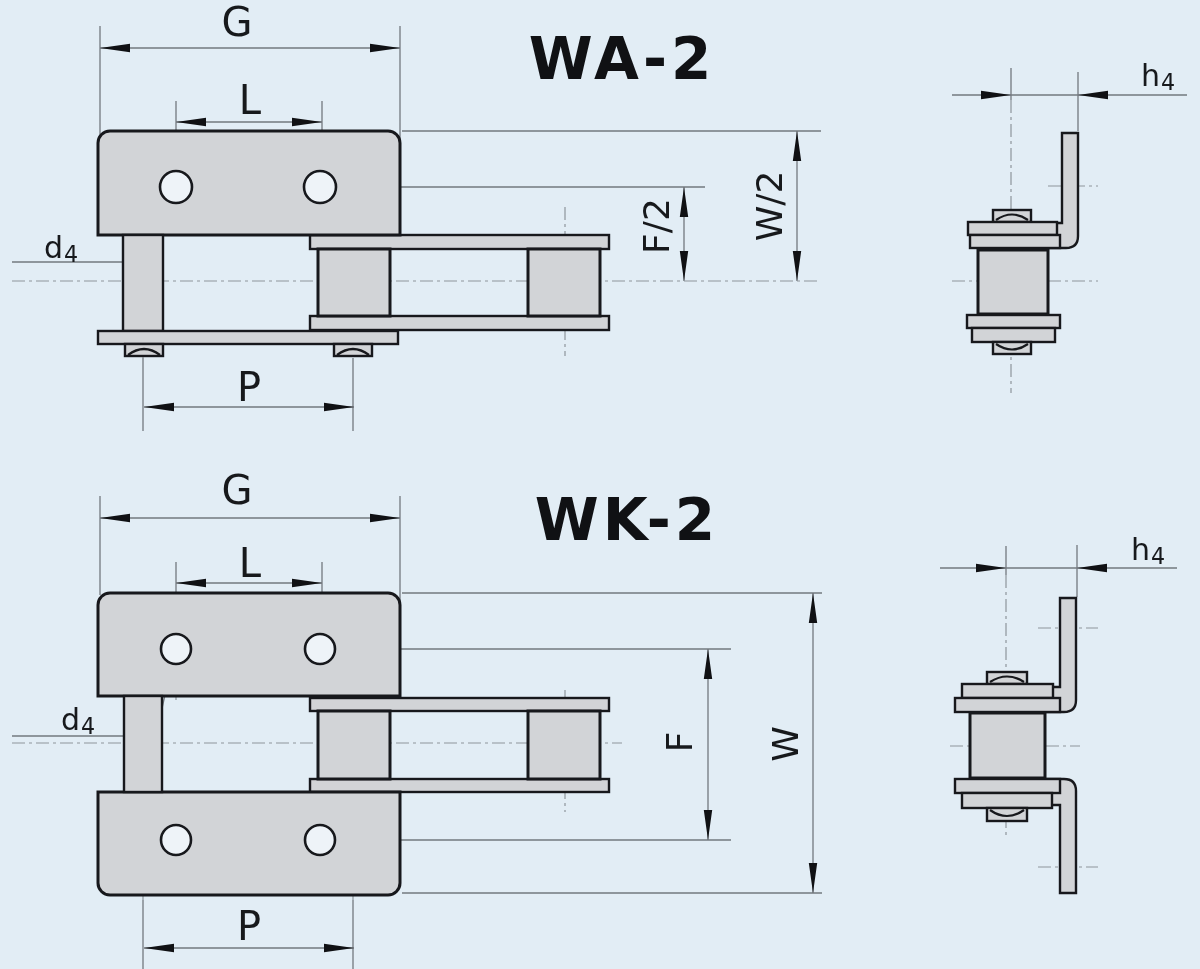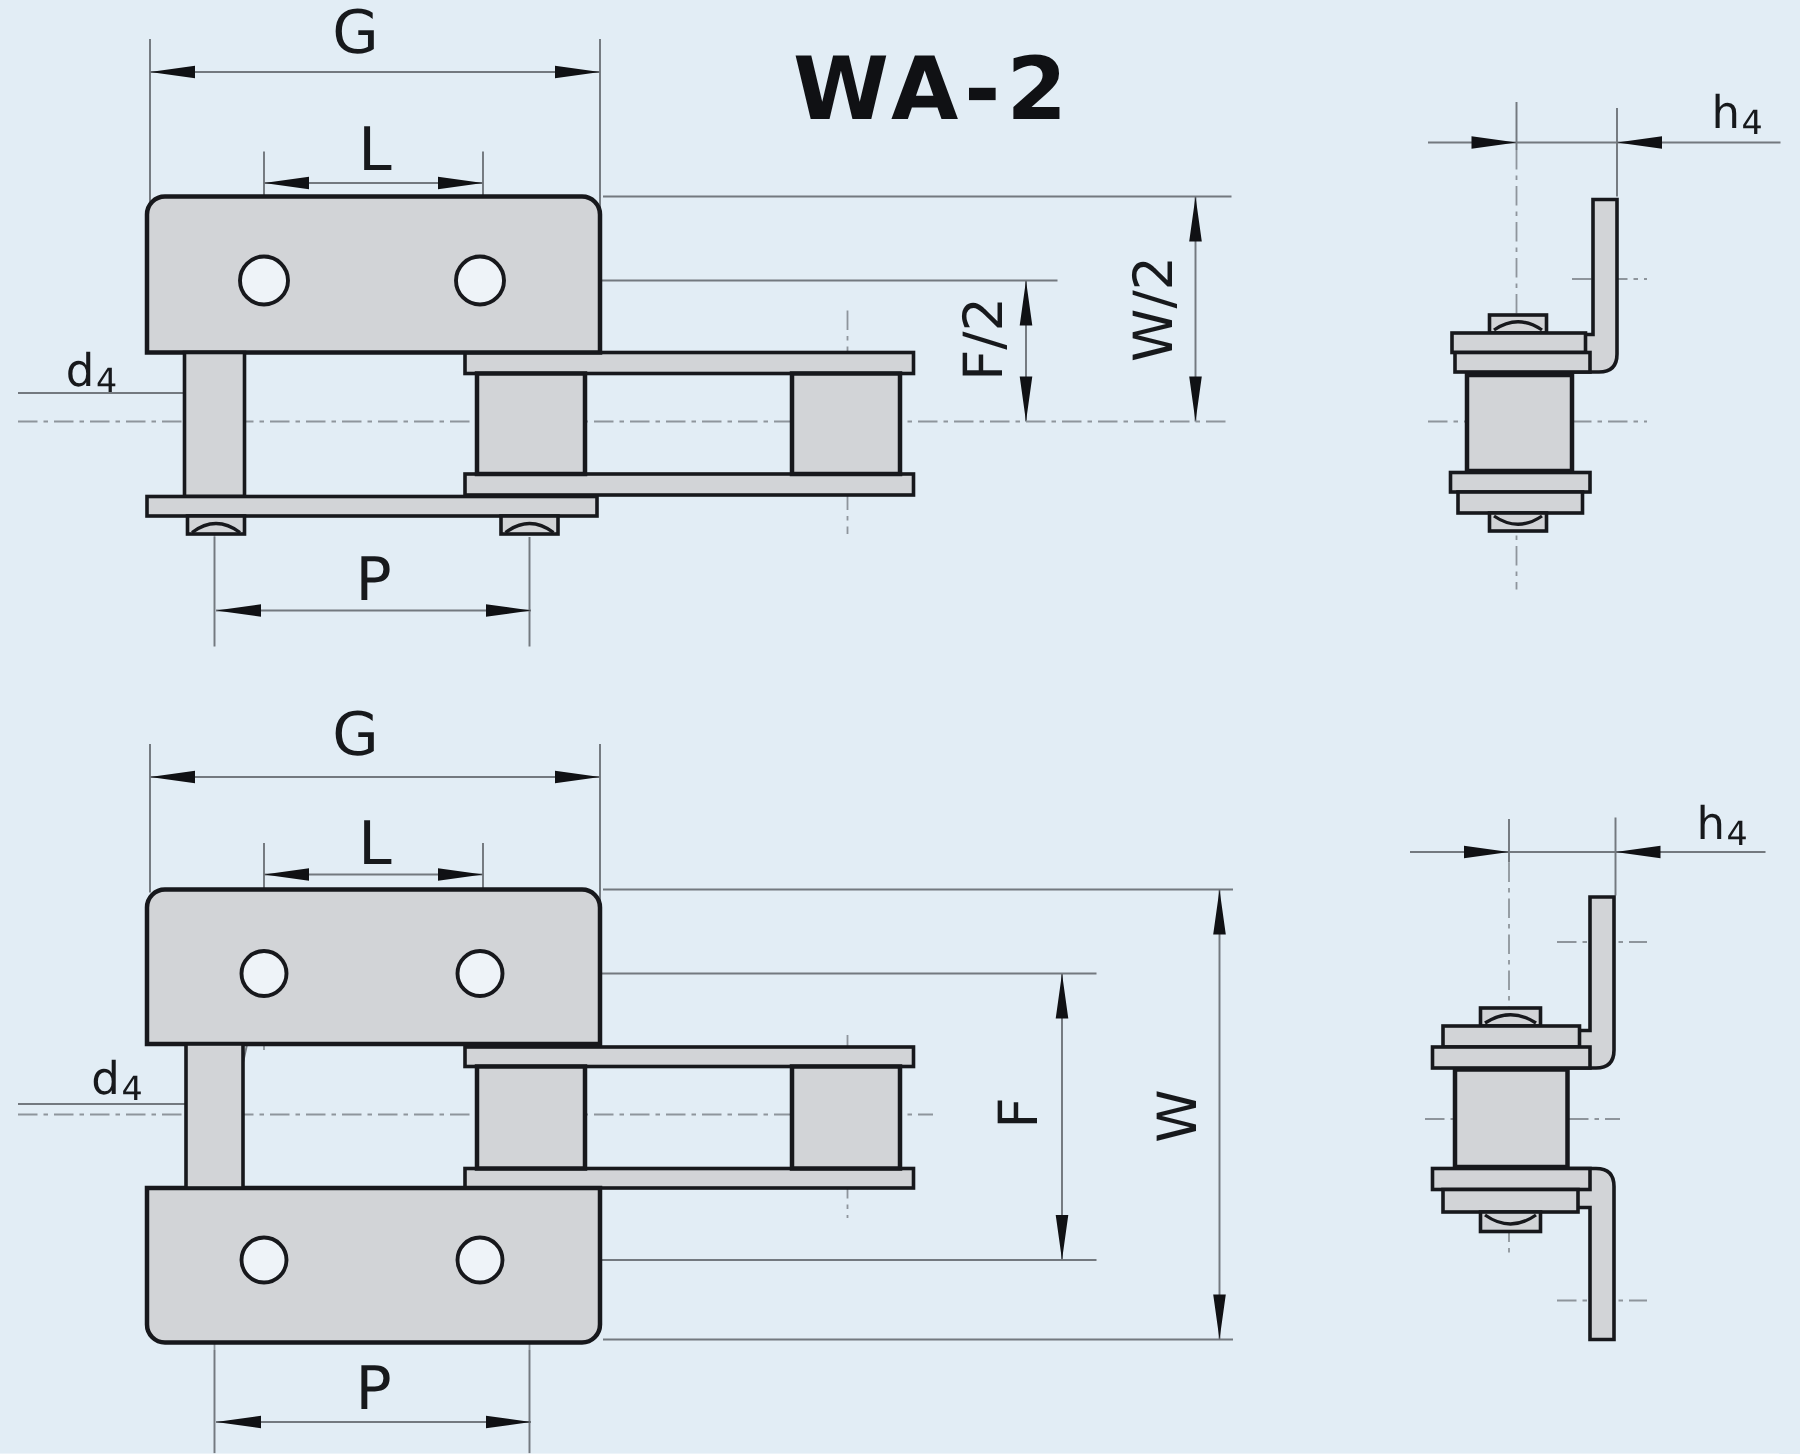--- a/index.html
+++ b/index.html
@@ -157,20 +157,21 @@
 
   <div class="lbl title" style="left:622px;top:59px;">WA-2</div>
   <div class="lbl" style="left:237px;top:22px;">G</div>
   <div class="lbl" style="left:250px;top:100px;">L</div>
   <div class="lbl" style="left:249px;top:387px;">P</div>
   <div class="lbl compo" style="left:61px;top:248px;"><span>d</span><span class="sub">4</span></div>
   <div class="lbl mid rot" style="left:657px;top:226px;">F/2</div>
   <div class="lbl mid rot" style="left:770px;top:206px;">W/2</div>
   <div class="lbl compo" style="left:1158px;top:76px;"><span>h</span><span class="sub">4</span></div>
 
+  <div class="lbl title" style="left:627px;top:520px;">WK-2</div>
   <div class="lbl" style="left:237px;top:490px;">G</div>
   <div class="lbl" style="left:250px;top:563px;">L</div>
   <div class="lbl" style="left:249px;top:926px;">P</div>
   <div class="lbl compo" style="left:78px;top:720px;"><span>d</span><span class="sub">4</span></div>
   <div class="lbl mid rot" style="left:680px;top:742px;">F</div>
   <div class="lbl mid rot" style="left:786px;top:744px;">W</div>
   <div class="lbl compo" style="left:1148px;top:550px;"><span>h</span><span class="sub">4</span></div>
 
 </div>
 

